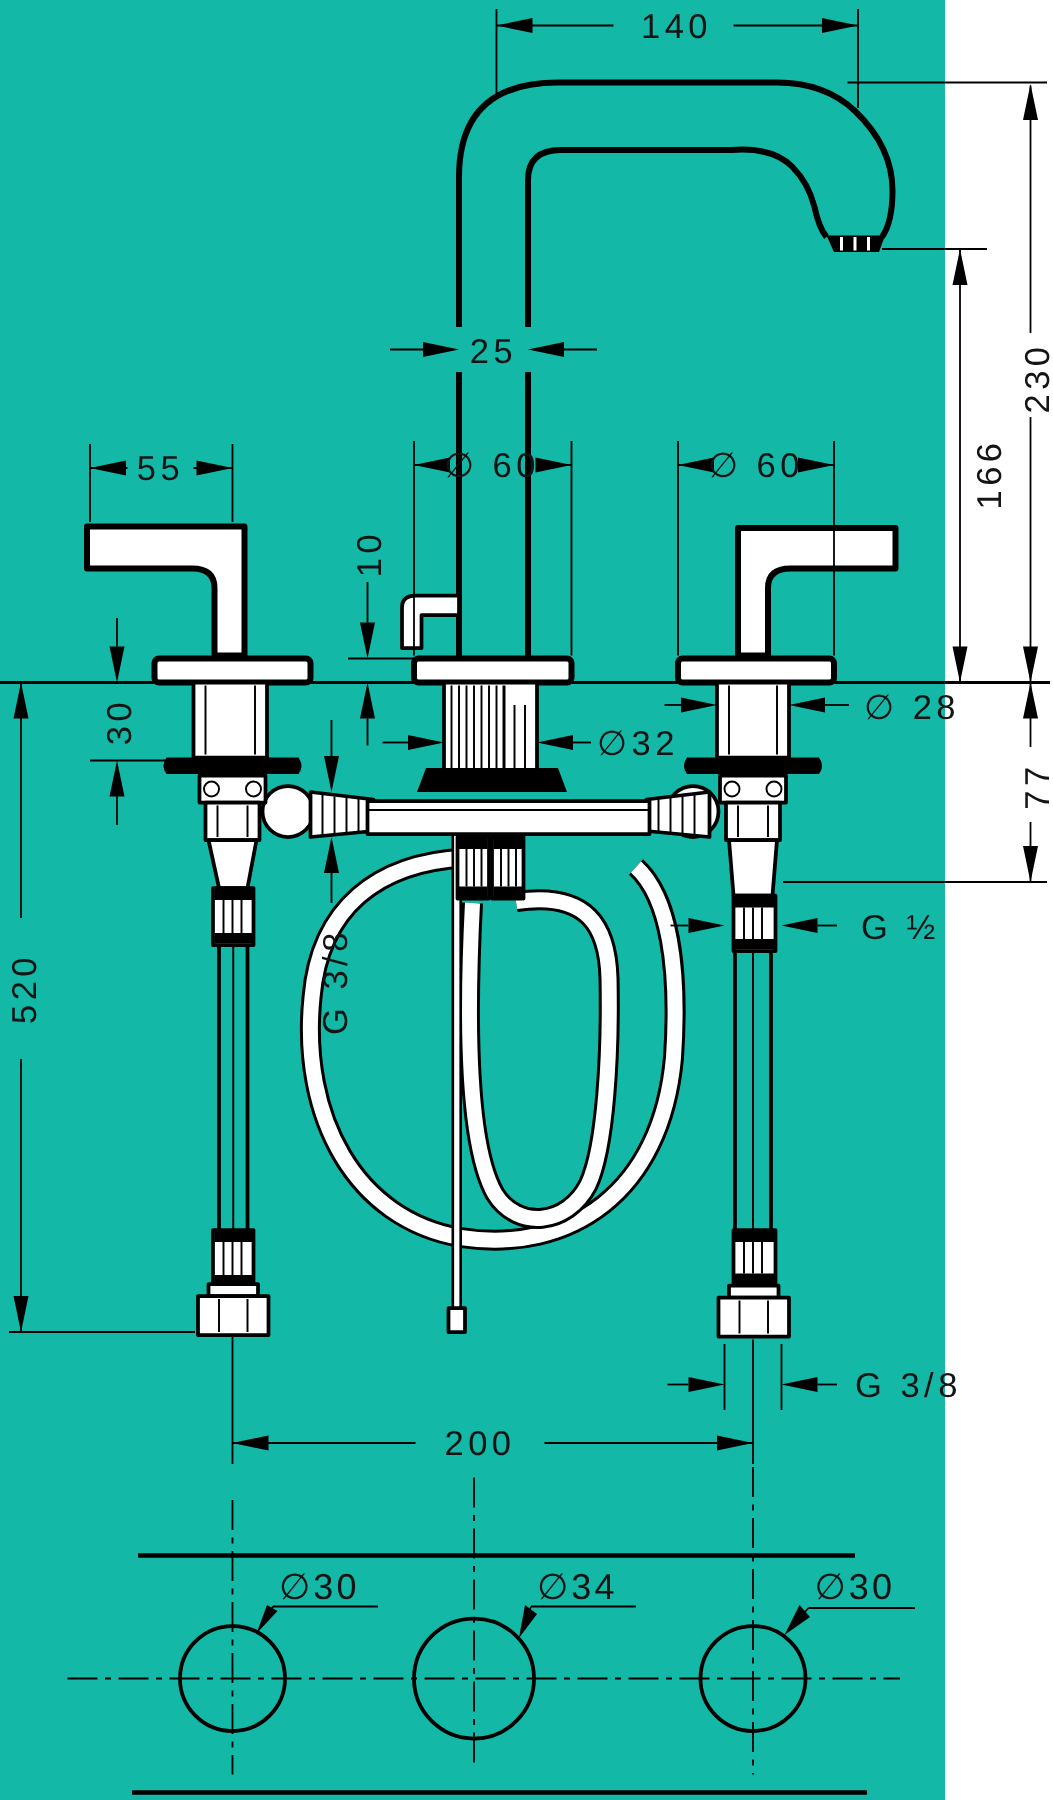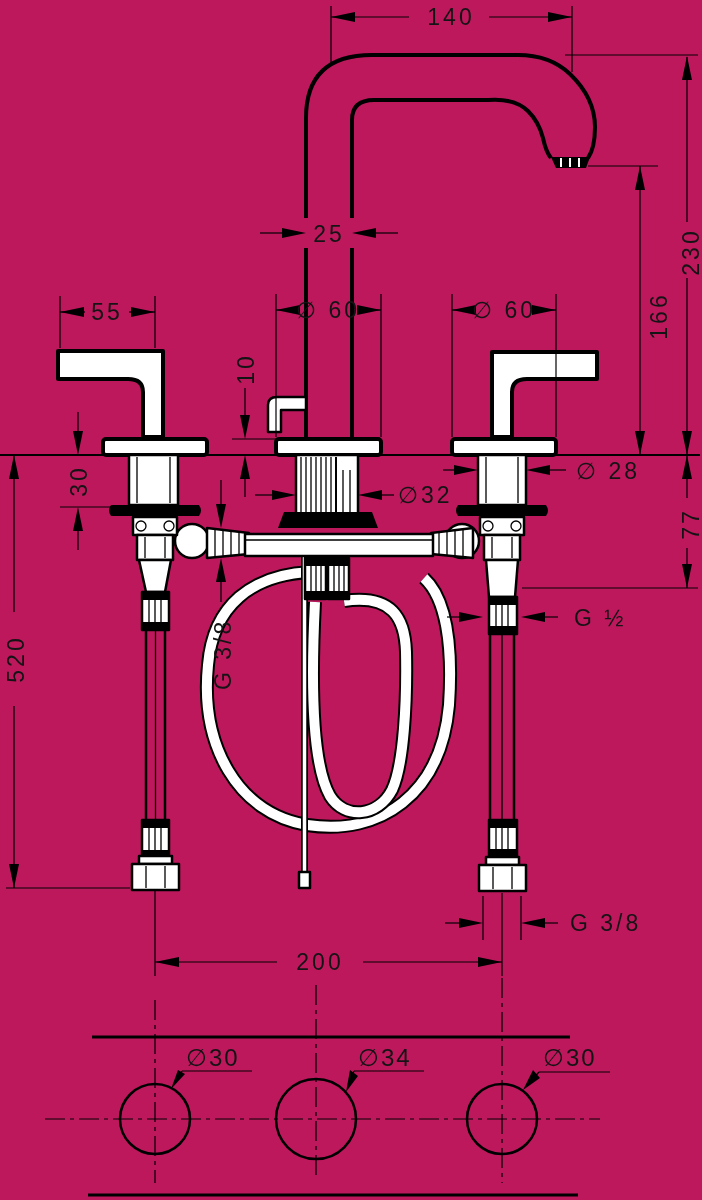--- a/index.html
+++ b/index.html
@@ -1,17 +1,17 @@
 <!DOCTYPE html>
 <html><head>
 <meta charset="utf-8">
 <title>Basin mixer technical drawing</title>
 <style>
   html,body{margin:0;padding:0;background:#fff;}
-  .stage{width:702px;height:1200px;position:relative;background:#be185d;}
+  .stage{width:630px;height:1200px;position:relative;background:#14b8a6;}
   svg{display:block;}
   text{font-family:"Liberation Sans","DejaVu Sans",sans-serif;fill:#141414;}
   .txt{font-size:23px;letter-spacing:3px;}
   .txtb{font-size:24px;letter-spacing:2px;}
   .outline{fill:#fff;stroke:#000;stroke-width:4;stroke-linejoin:round;}
   .outline25{fill:#fff;stroke:#000;stroke-width:2.5;stroke-linejoin:round;}
   .ln4{stroke:#000;stroke-width:4;fill:none;stroke-linejoin:round;}
   .ln3{stroke:#000;stroke-width:3;fill:none;}
   .ln25{stroke:#000;stroke-width:2.5;fill:none;}
   .ln2{stroke:#000;stroke-width:2;fill:none;}

